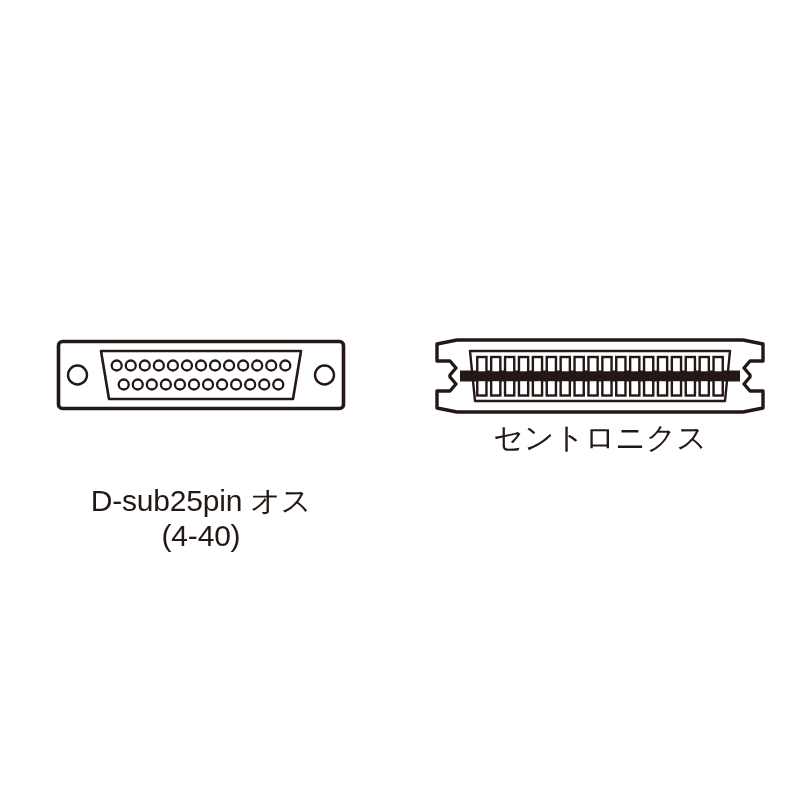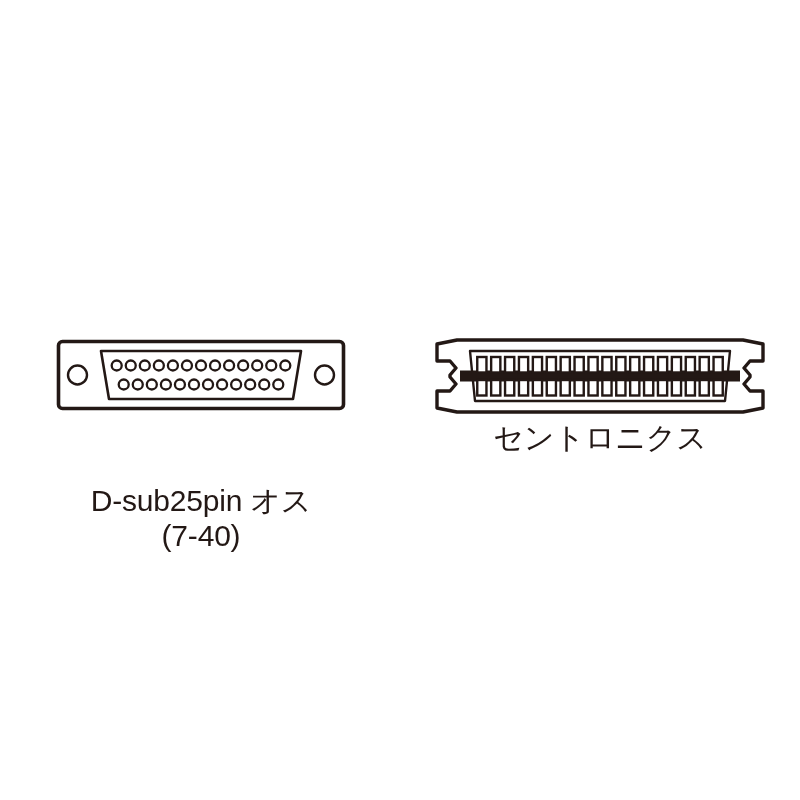--- a/index.html
+++ b/index.html
@@ -181,20 +181,20 @@
           <rect x="251.85" y="50" width="9.2" height="15.5" fill="#ffffff" stroke="#231815" stroke-width="2.4"></rect>
           <rect x="265.75" y="50" width="9.2" height="15.5" fill="#ffffff" stroke="#231815" stroke-width="2.4"></rect>
           <rect x="279.65" y="50" width="9.2" height="15.5" fill="#ffffff" stroke="#231815" stroke-width="2.4"></rect>
           <rect x="293.55" y="50" width="9.2" height="15.5" fill="#ffffff" stroke="#231815" stroke-width="2.4"></rect>
         </g>
     </svg>
   </div>
 
   <div class="caption" id="caption-dsub25">
     <span class="caption-line">D-sub25pin オス</span>
-    <span class="caption-line">(7-40)</span>
+    <span class="caption-line">(4-40)</span>
   </div>
 
   <div class="caption" id="caption-centronics">
     <span class="caption-line">セントロニクス</span>
   </div>
 
 </div>
 
 </body></html>

